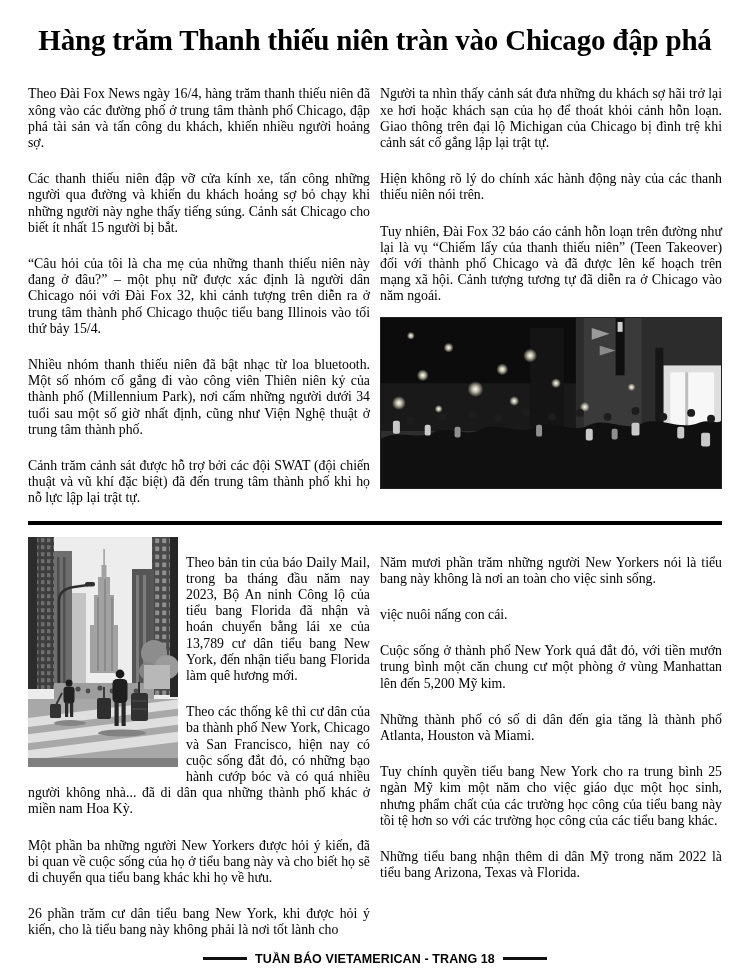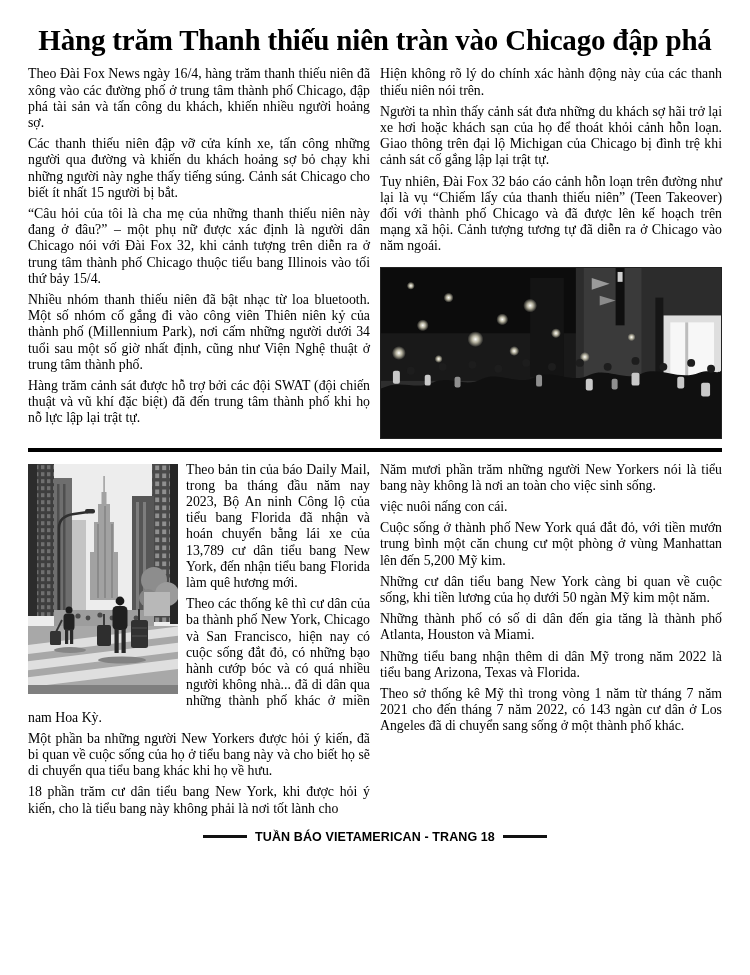--- a/index.html
+++ b/index.html
@@ -3,21 +3,21 @@
 <meta charset="utf-8">
 <style>
   * { margin:0; padding:0; box-sizing:border-box; }
   html,body { background:#ffffff; }
   body { width:750px; height:975px; font-family:"Liberation Serif", serif; color:#000; }
   .page { width:750px; height:975px; padding:24px 28px 8px; overflow:hidden; background:#fff; }
 
   .headline { font-size:29px; font-weight:bold; text-align:center; line-height:1.15; margin-bottom:9px; letter-spacing:-0.2px; }
   .cols { display:flex; gap:10px; }
   .col { flex:1 1 0; min-width:0; }
-  .col p { font-size:13.8px; line-height:16.2px; text-align:justify; margin-bottom:5px; }
+  .col p { font-size:13.8px; line-height:16.2px; text-align:justify; margin-bottom:5px;margin-top:20px; }
 
   .photo { overflow:hidden; background:#111; }
   .photo svg { display:block; width:100%; height:100%; }
   .photo.chicago { width:100%; height:172px; margin-top:12px; border:1px solid #222; }
   .photo.ny { float:left; width:150px; height:230px; margin:2px 8px 3px 0; background:#ddd; }
 
   .divider { border:none; border-top:4px solid #000; margin:9px 0 10px; }
 
   .pagefooter { display:flex; align-items:center; justify-content:center; gap:8px; margin-top:8px; }
   .frule { width:44px; height:3px; background:#111; }
@@ -29,25 +29,25 @@
 <div class="page">
 
   <section>
     <h1 class="headline">Hàng trăm Thanh thiếu niên tràn vào Chicago đập phá</h1>
     <div class="cols">
       <div class="col">
         <p>Theo Đài Fox News ngày 16/4, hàng trăm thanh thiếu niên đã xông vào các đường phố ở trung tâm thành phố Chicago, đập phá tài sản và tấn công du khách, khiến nhiều người hoảng sợ.</p>
         <p>Các thanh thiếu niên đập vỡ cửa kính xe, tấn công những người qua đường và khiến du khách hoảng sợ bỏ chạy khi những người này nghe thấy tiếng súng. Cảnh sát Chicago cho biết ít nhất 15 người bị bắt.</p>
         <p>“Câu hỏi của tôi là cha mẹ của những thanh thiếu niên này đang ở đâu?” – một phụ nữ được xác định là người dân Chicago nói với Đài Fox 32, khi cảnh tượng trên diễn ra ở trung tâm thành phố Chicago thuộc tiểu bang Illinois vào tối thứ bảy 15/4.</p>
         <p>Nhiều nhóm thanh thiếu niên đã bật nhạc từ loa bluetooth. Một số nhóm cố gắng đi vào công viên Thiên niên kỷ của thành phố (Millennium Park), nơi cấm những người dưới 34 tuổi sau một số giờ nhất định, cũng như Viện Nghệ thuật ở trung tâm thành phố.</p>
-        <p>Hàng trăm cảnh sát được hỗ trợ bởi các đội SWAT (đội chiến thuật và vũ khí đặc biệt) đã đến trung tâm thành phố khi họ nỗ lực lập lại trật tự.</p>
-      </div>
-      <div class="col">
+        <p>Cảnh trăm cảnh sát được hỗ trợ bởi các đội SWAT (đội chiến thuật và vũ khí đặc biệt) đã đến trung tâm thành phố khi họ nỗ lực lập lại trật tự.</p>
+      </div>
+      <div class="col">
+        <p>Người ta nhìn thấy cảnh sát đưa những du khách sợ hãi trở lại xe hơi hoặc khách sạn của họ để thoát khỏi cảnh hỗn loạn. Giao thông trên đại lộ Michigan của Chicago bị đình trệ khi cảnh sát cố gắng lập lại trật tự.</p>
         <p>Hiện không rõ lý do chính xác hành động này của các thanh thiếu niên nói trên.</p>
-        <p>Người ta nhìn thấy cảnh sát đưa những du khách sợ hãi trở lại xe hơi hoặc khách sạn của họ để thoát khỏi cảnh hỗn loạn. Giao thông trên đại lộ Michigan của Chicago bị đình trệ khi cảnh sát cố gắng lập lại trật tự.</p>
         <p>Tuy nhiên, Đài Fox 32 báo cáo cảnh hỗn loạn trên đường như lại là vụ “Chiếm lấy của thanh thiếu niên” (Teen Takeover) đối với thành phố Chicago và đã được lên kế hoạch trên mạng xã hội. Cảnh tượng tương tự đã diễn ra ở Chicago vào năm ngoái.</p>
 
         <div class="photo chicago" role="img" aria-label="chicago-night-crowd-photo">
           <svg viewBox="0 0 342 172" preserveAspectRatio="none">
             <defs>
               <radialGradient id="glow">
                 <stop offset="0%" stop-color="#ffffff"></stop>
                 <stop offset="40%" stop-color="#d8d4bd" stop-opacity="0.85"></stop>
                 <stop offset="100%" stop-color="#d8d4bd" stop-opacity="0"></stop>
               </radialGradient>
@@ -225,31 +225,30 @@
               <rect x="103" y="156" width="17" height="28" rx="2.5" fill="#313131"></rect>
               <line x1="104" y1="164" x2="119" y2="164" stroke="#4a4a4a" stroke-width="1.4"></line>
               <line x1="104" y1="172" x2="119" y2="172" stroke="#4a4a4a" stroke-width="1.4"></line>
             </g>
           </svg>
         </div>
 
         <p>Theo bản tin của báo Daily Mail, trong ba tháng đầu năm nay 2023, Bộ An ninh Công lộ của tiểu bang Florida đã nhận và hoán chuyển bằng lái xe của 13,789 cư dân tiểu bang New York, đến nhận tiểu bang Florida làm quê hương mới.</p>
         <p>Theo các thống kê thì cư dân của ba thành phố New York, Chicago và San Francisco, hiện nay có cuộc sống đắt đỏ, có những bạo hành cướp bóc và có quá nhiều người không nhà... đã di dân qua những thành phố khác ở miền nam Hoa Kỳ.</p>
         <p>Một phần ba những người New Yorkers được hỏi ý kiến, đã bi quan về cuộc sống của họ ở tiểu bang này và cho biết họ sẽ di chuyển qua tiểu bang khác khi họ về hưu.</p>
-        <p>18 phần trăm cư dân tiểu bang New York, khi được hỏi ý kiến, cho là tiểu bang này không phải là nơi tốt lành cho</p>
+        <p>26 phần trăm cư dân tiểu bang New York, khi được hỏi ý kiến, cho là tiểu bang này không phải là nơi tốt lành cho</p>
       </div>
 
       <div class="col">
         <p>Năm mươi phần trăm những người New Yorkers nói là tiểu bang này không là nơi an toàn cho việc sinh sống.</p>
         <p>việc nuôi nấng con cái.</p>
         <p>Cuộc sống ở thành phố New York quá đắt đỏ, với tiền mướn trung bình một căn chung cư một phòng ở vùng Manhattan lên đến 5,200 Mỹ kim.</p>
-        <p>Những cư dân tiểu bang New York càng bi quan về cuộc sống, khi tiền lương của họ dưới 50 ngàn Mỹ kim một năm.</p>
         <p>Những thành phố có số di dân đến gia tăng là thành phố Atlanta, Houston và Miami.</p>
+        <p>Tuy chính quyền tiểu bang New York cho ra trung bình 25 ngàn Mỹ kim một năm cho việc giáo dục một học sinh, nhưng phẩm chất của các trường học công của tiểu bang này tồi tệ hơn so với các trường học công của các tiểu bang khác.</p>
         <p>Những tiểu bang nhận thêm di dân Mỹ trong năm 2022 là tiểu bang Arizona, Texas và Florida.</p>
-        <p>Theo sở thống kê Mỹ thì trong vòng 1 năm từ tháng 7 năm 2021 cho đến tháng 7 năm 2022, có 143 ngàn cư dân ở Los Angeles đã di chuyển sang sống ở một thành phố khác.</p>
       </div>
     </div>
   </section>
 
   <footer class="pagefooter">
     <span class="frule"></span>
     <span class="ftext">TUẦN BÁO VIETAMERICAN - TRANG 18</span>
     <span class="frule"></span>
   </footer>
 

